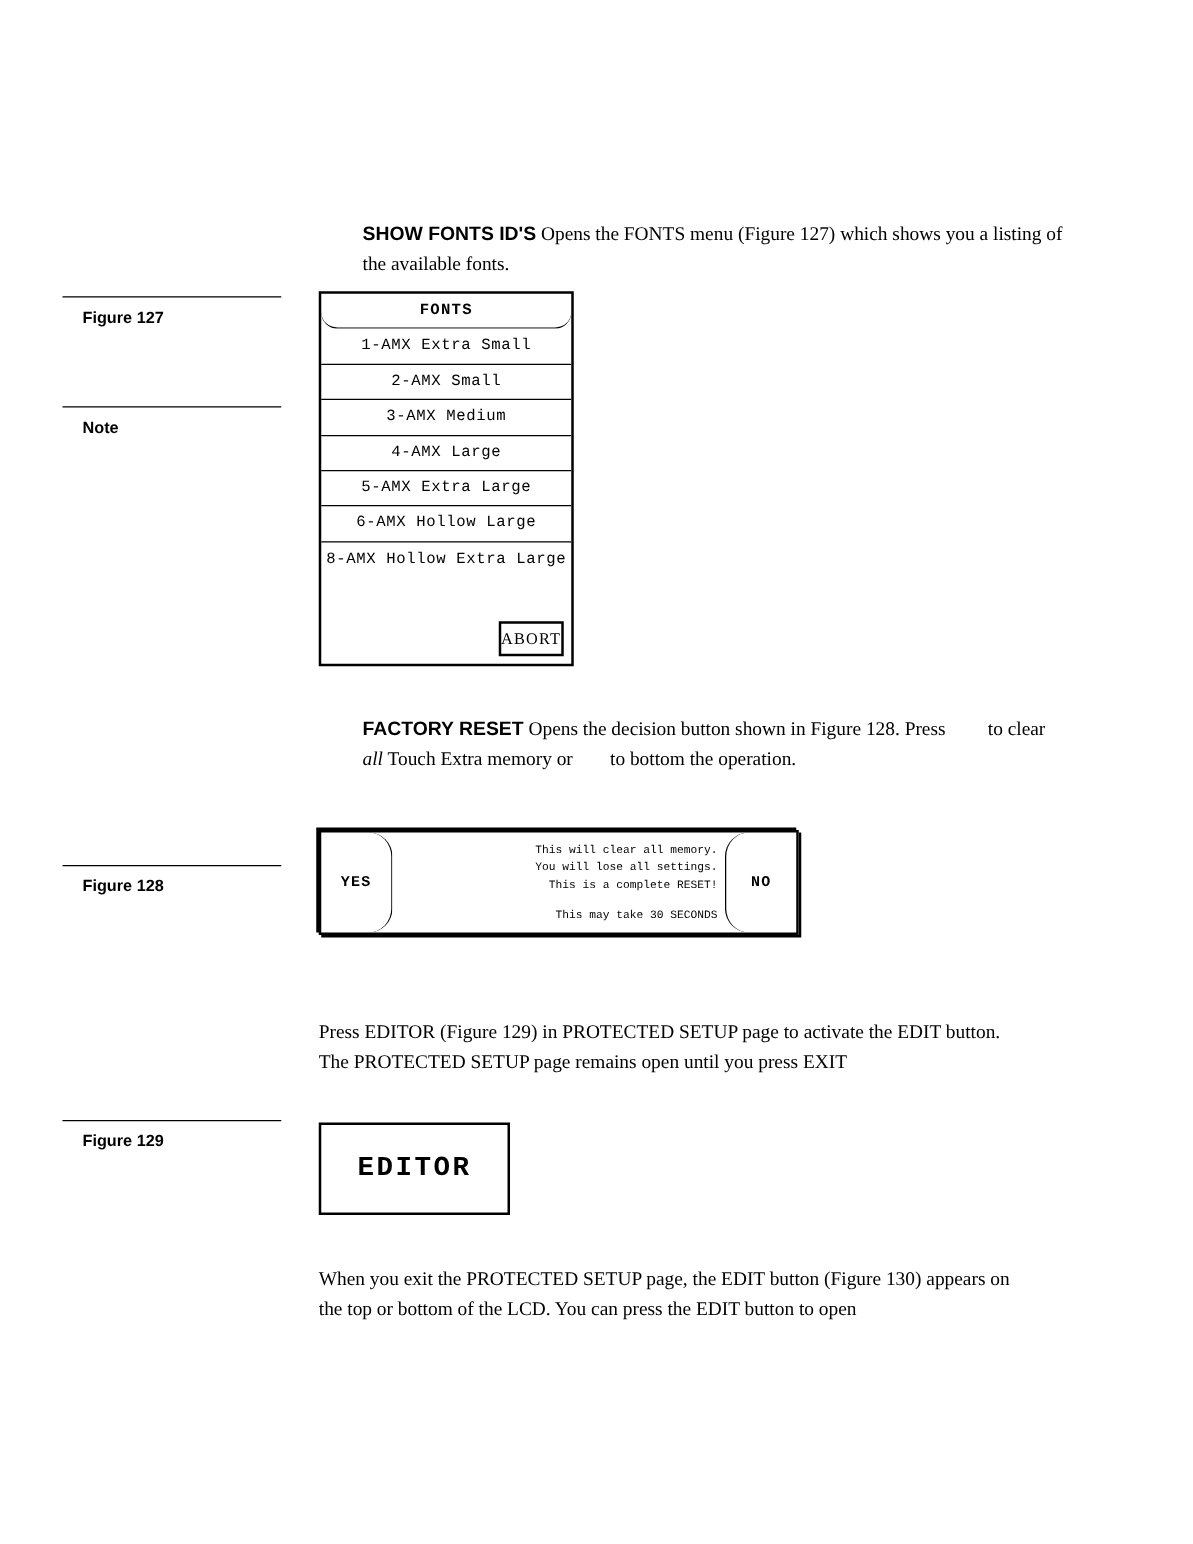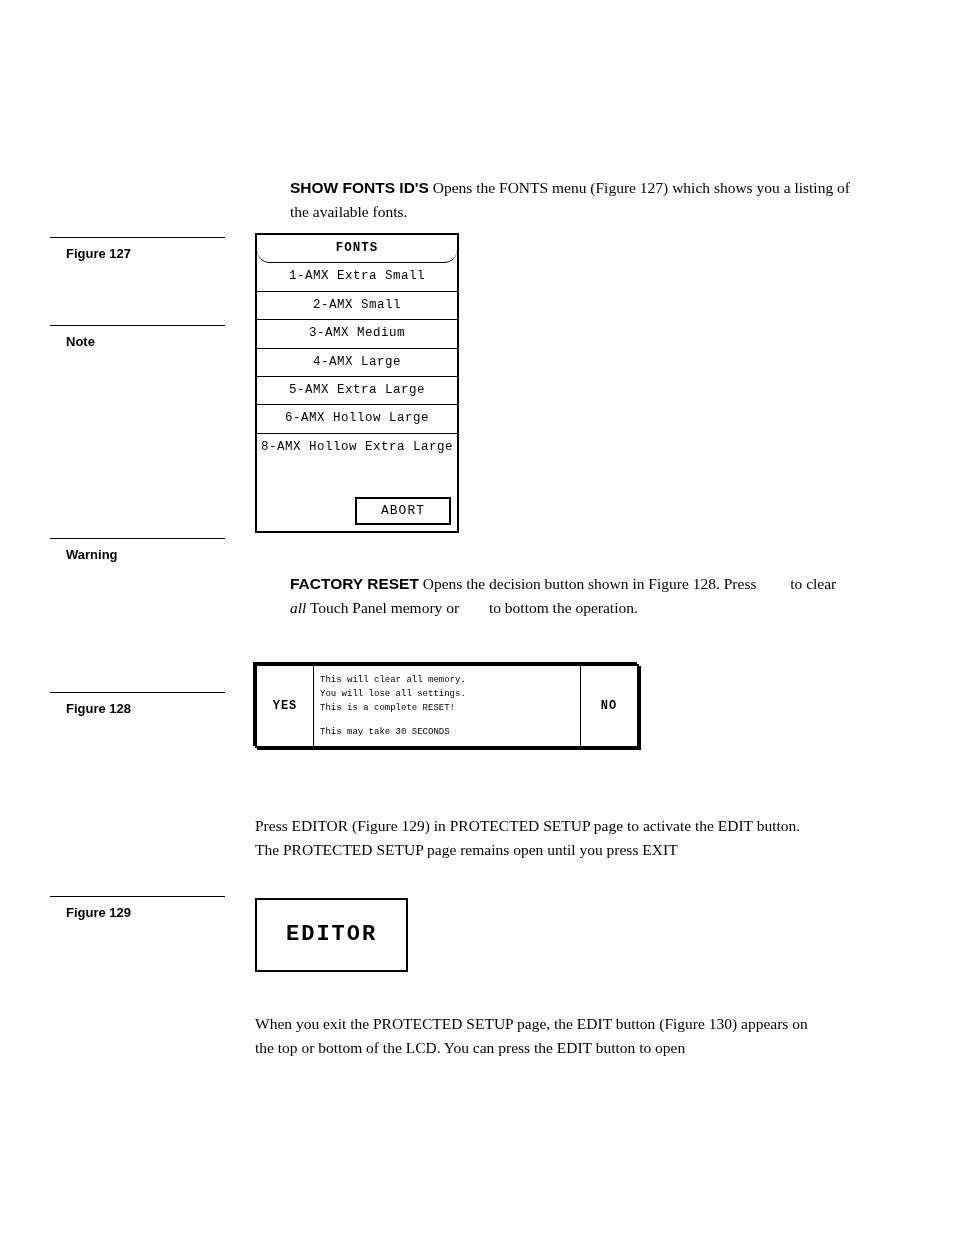--- a/index.html
+++ b/index.html
@@ -70,22 +70,22 @@
   .fonts-row.last { border-bottom: none; }
   .fonts-spacer {
     height: 70px;
     position: relative;
   }
   .abort-btn {
     position: absolute;
     right: 6px;
     bottom: 6px;
     border: 2px solid #000;
-    padding: 2px 24px;
-    font-family: Liberation Mono, monospace;
+    padding: 2px 0;
+    font-family: Liberation Serif, serif;
     font-size: 13px;
     letter-spacing: 1px;
   }
 
   
   .confirm {
     display: flex;
     width: 380px;
     border: 2px solid #000;
     box-shadow: -2px -2px 0 #000, 2px 2px 0 #000;
@@ -93,25 +93,26 @@
   }
   .confirm-side {
     width: 56px;
     display: flex;
     align-items: center;
     justify-content: center;
     border-right: 1px solid #000;
     font-size: 12px;
     font-weight: bold;
     letter-spacing: 1px;
+    border-radius: 19px;
   }
   .confirm-side.right { border-right: none; border-left: 1px solid #000; }
   .confirm-center {
     flex: 1;
-    text-align: left;
+    text-align: right;
     font-size: 9px;
     padding: 8px 6px 6px 6px;
   }
   .confirm-center .gap { margin-top: 10px; }
 
   
   .editor-btn {
     border: 2px solid #000;
     padding: 18px 29px;
     display: inline-block;
@@ -151,32 +152,28 @@
       <div class="fonts-row">4-AMX Large</div>
       <div class="fonts-row">5-AMX Extra Large</div>
       <div class="fonts-row">6-AMX Hollow Large</div>
       <div class="fonts-row last">8-AMX Hollow Extra Large</div>
       <div class="fonts-spacer">
         <div class="abort-btn">ABORT</div>
       </div>
     </div>
   </div>
 
-  <div class="left-col" style="top:538px;">
-    <hr class="left-hr">
-    <div class="left-label">Warning</div>
-  </div>
 
   <div class="body" style="top:572px; left:290px;">
     <span class="sans-bold">FACTORY RESET</span>
     <span>Opens the decision button shown in Figure 128. Press</span>
     <span style="display:inline-block; width:26px;"></span>
     <span>to clear</span>
     <span class="ital">all</span>
-    <span>Touch Panel memory or</span>
+    <span>Touch Extra memory or</span>
     <span style="display:inline-block; width:22px;"></span>
     <span>to bottom the operation.</span>
   </div>
 
   <div class="left-col" style="top:692px;">
     <hr class="left-hr">
     <div class="left-label">Figure 128</div>
   </div>
 
   <div class="body" style="top:664px;">

